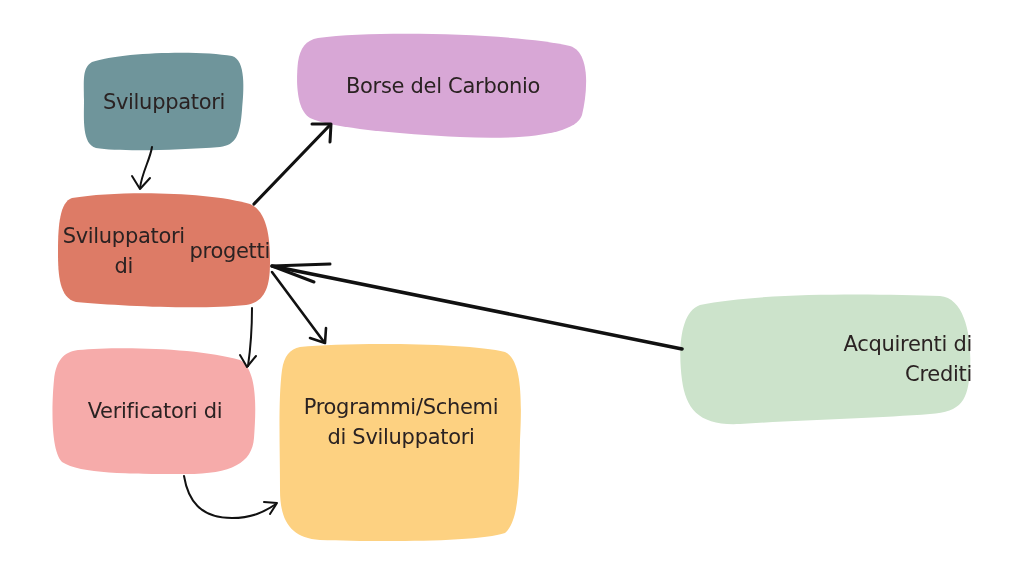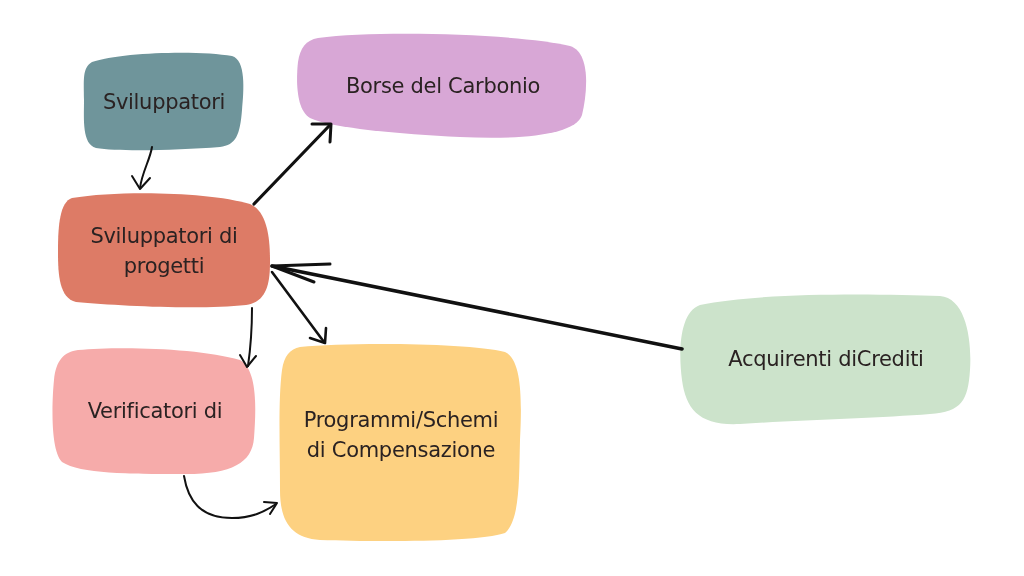--- a/index.html
+++ b/index.html
@@ -43,27 +43,27 @@
     <path d="M330,264 L272,266 L314,282" stroke-width="3"></path>
   </g>
 </svg>
 
 <div class="node" style="left:84px; top:56px; width:160px; height:92px;">
   <span>Sviluppatori</span>
 </div>
 <div class="node" style="left:298px; top:36px; width:290px; height:100px;">
   <span>Borse del Carbonio</span>
 </div>
-<div class="node" style="left:58px; top:196px; width:212px; height:110px; flex-direction:column;">
+<div class="node" style="left:58px; top:196px; width:212px; height:110px; flex-direction:row;">
   <span>Sviluppatori di</span>
   <span>progetti</span>
 </div>
 <div class="node" style="left:52px; top:348px; width:206px; height:126px; flex-direction:row;">
   <span>Verificatori di</span>
 </div>
-<div class="node" style="left:280px; top:337px; width:242px; height:196px; flex-direction:column;">
+<div class="node" style="left:280px; top:324px; width:242px; height:196px; flex-direction:column;">
   <span>Programmi/Schemi</span>
-  <span>di Compensazione</span>
+  <span>di Sviluppatori</span>
 </div>
-<div class="node" style="left:680px; top:294px; width:292px; height:130px; flex-direction:row;">
+<div class="node" style="left:680px; top:294px; width:292px; height:130px; flex-direction:column;align-items:flex-end;">
   <span>Acquirenti di</span>
   <span>Crediti</span>
 </div>
 
 </body></html>

